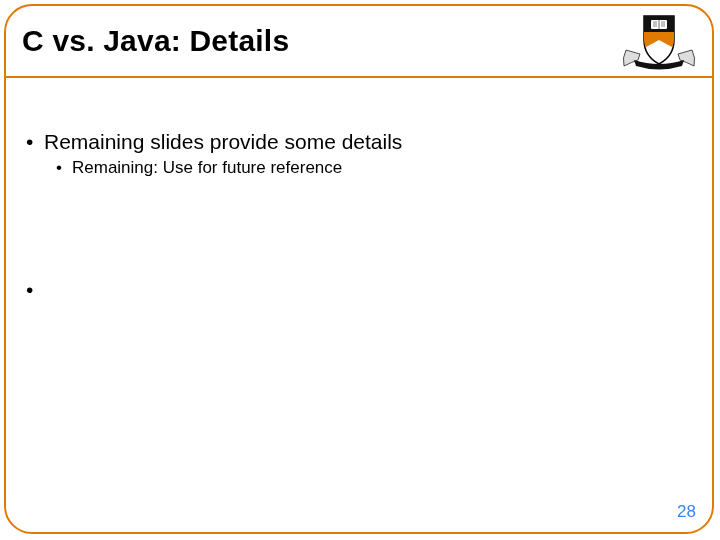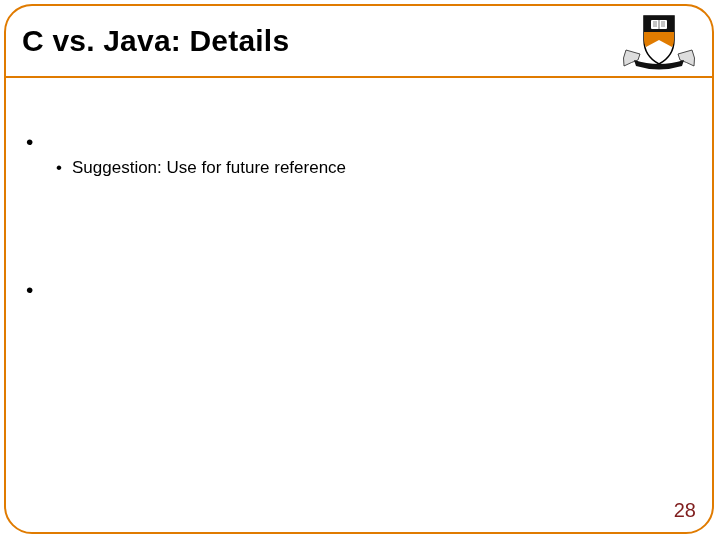--- a/index.html
+++ b/index.html
@@ -65,22 +65,22 @@
     width: 16px;
     flex-shrink: 0;
   }
   .spacer {
     height: 100px;
   }
   .pagenum {
     position: absolute;
     bottom: 18px;
     right: 24px;
-    font-size: 20px;
-    color: #7f1d1d;
+    font-size: 17px;
+    color: #3b82f6;
   }
 </style>
 </head>
 <body>
 
 <div class="slide">
   <div class="frame"></div>
   <div class="divider"></div>
 
   <div class="title">C vs. Java: Details</div>
@@ -106,24 +106,25 @@
       <line x1="41" y1="14" x2="45" y2="14" stroke="#111" stroke-width="0.5"></line>
       <line x1="41" y1="16" x2="45" y2="16" stroke="#111" stroke-width="0.5"></line>
 
       <path d="M14 50 Q39 58 64 50 L62 56 Q39 63 16 56 Z" fill="#111"></path>
     </svg>
   </div>
 
   <div class="content">
     <div class="b1">
       <span class="dot">•</span>
+      <span>Remaining slides provide some details</span>
     </div>
     <div class="b2">
       <span class="dot">•</span>
-      <span>Suggestion:  Use for future reference</span>
+      <span>Remaining:  Use for future reference</span>
     </div>
     <div class="spacer"></div>
     <div class="b1">
       <span class="dot">•</span>
     </div>
   </div>
 
   <div class="pagenum">28</div>
 </div>
 

